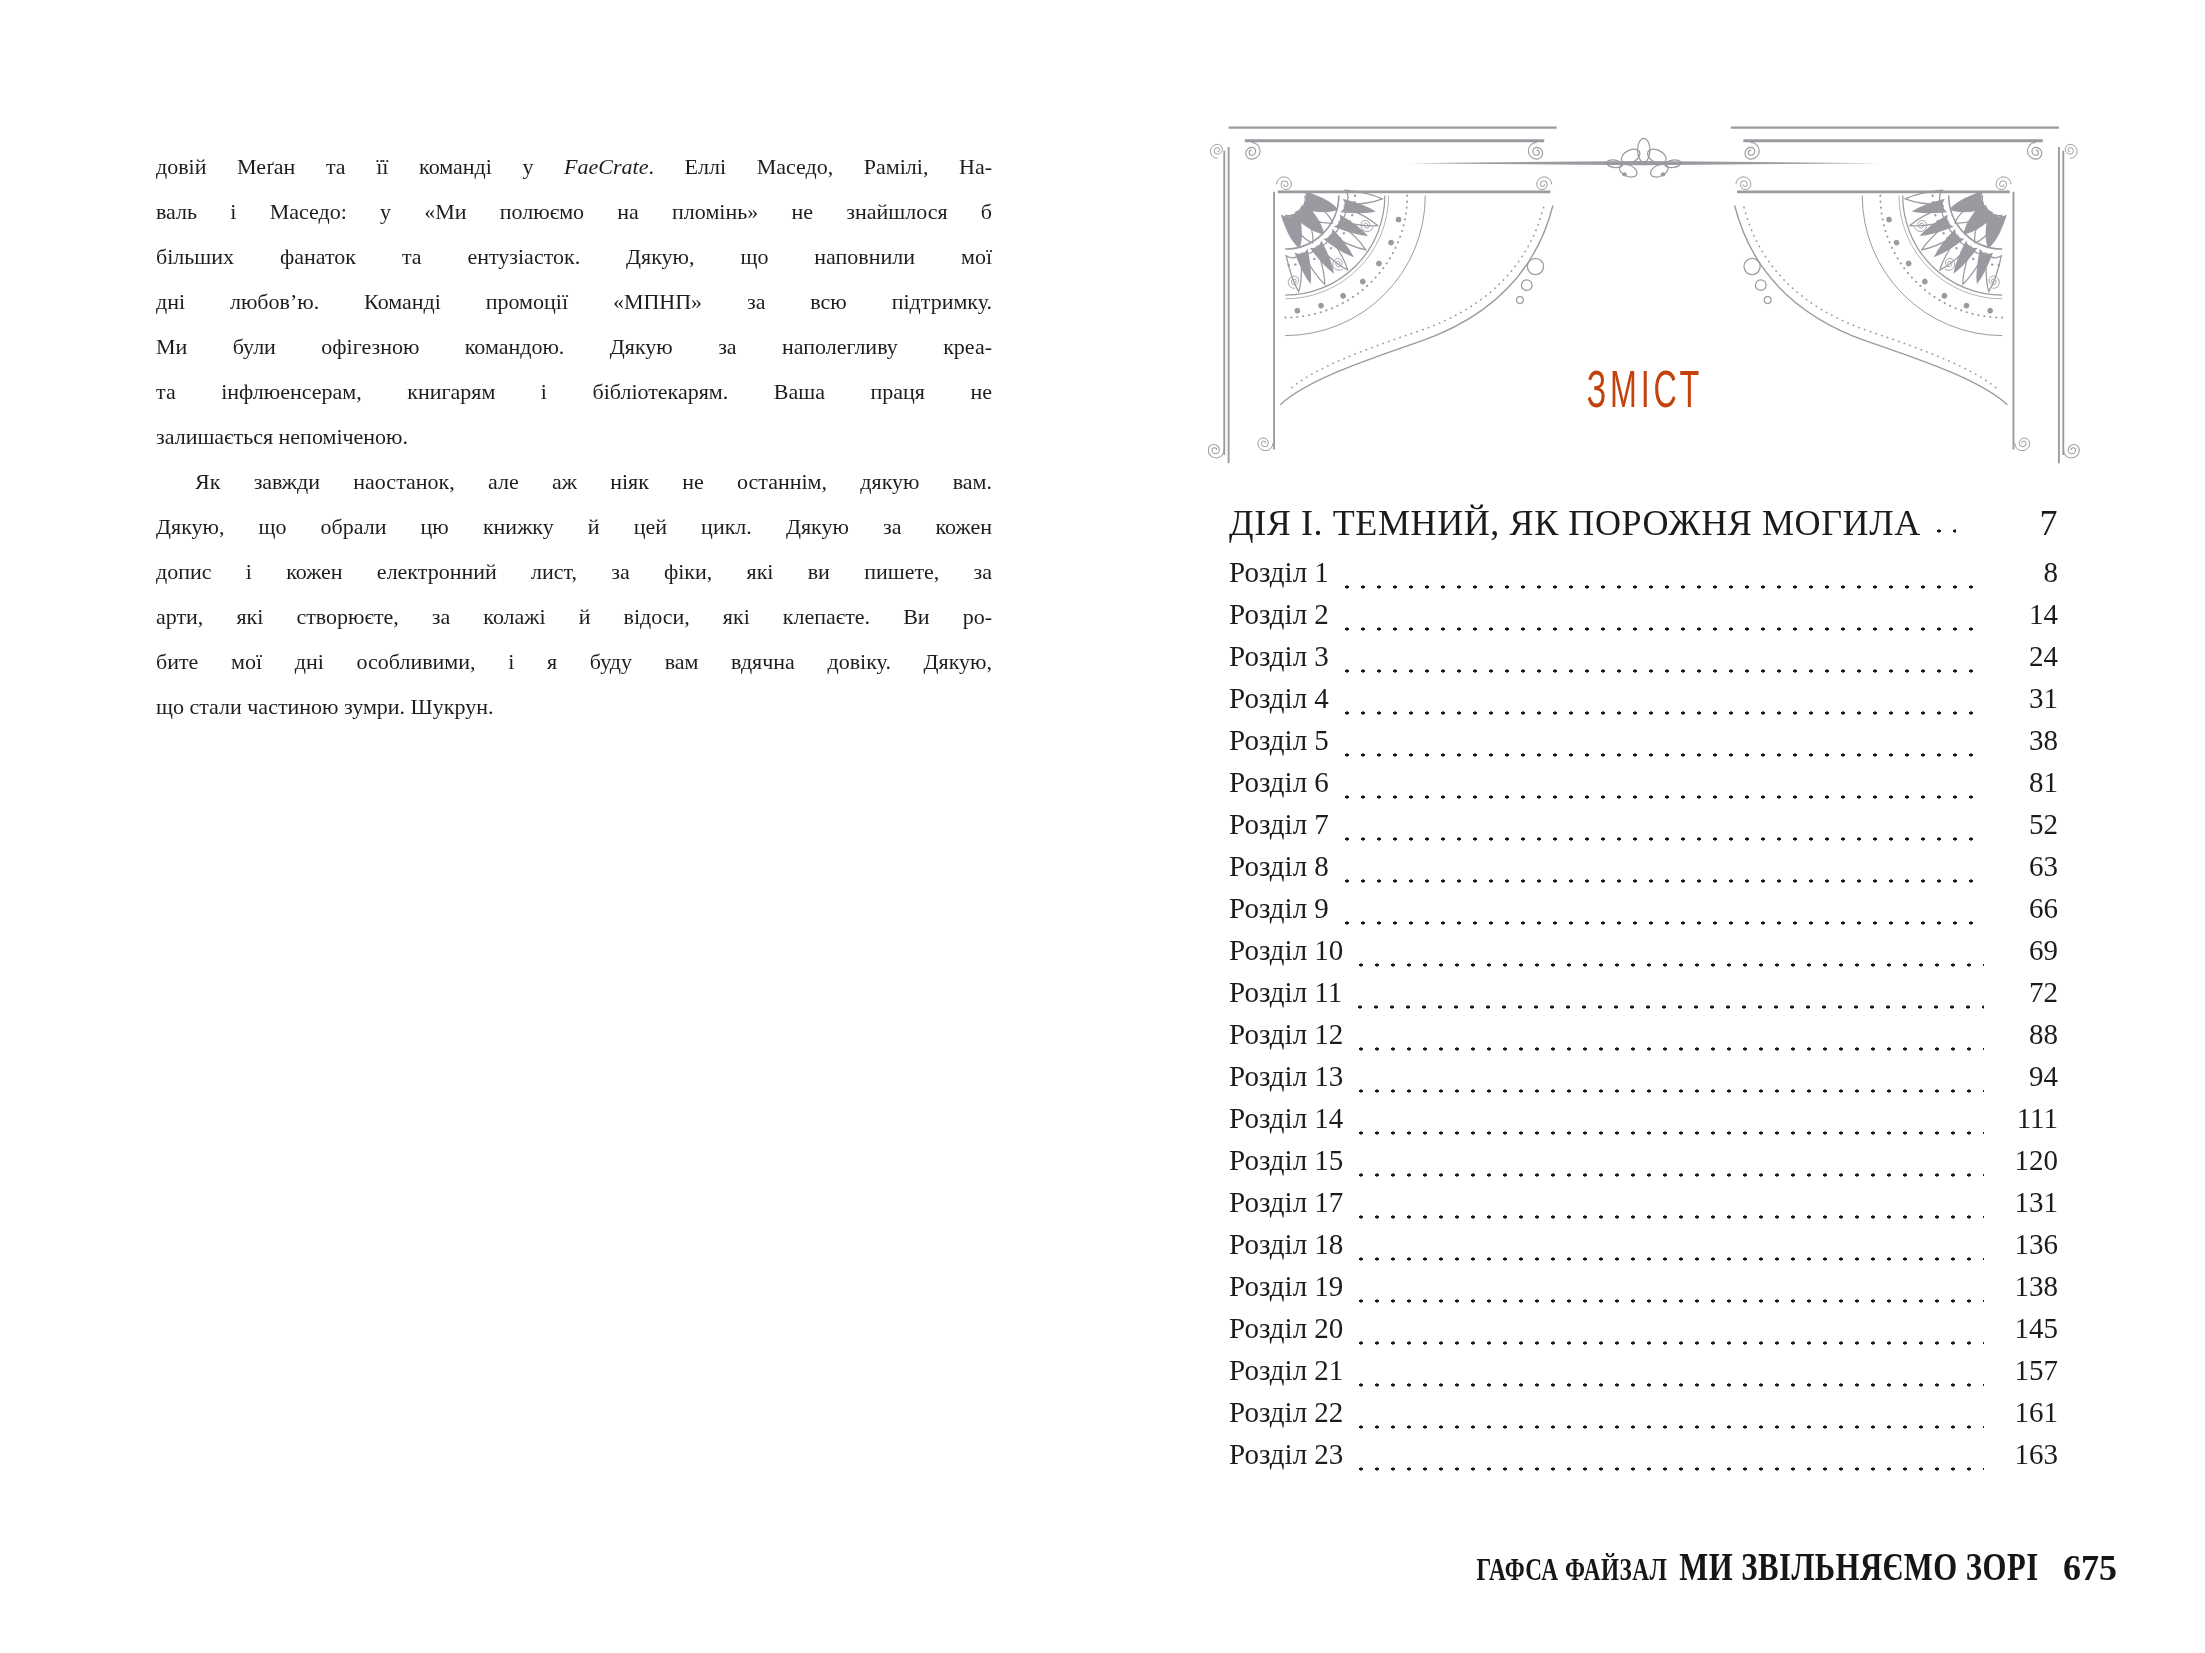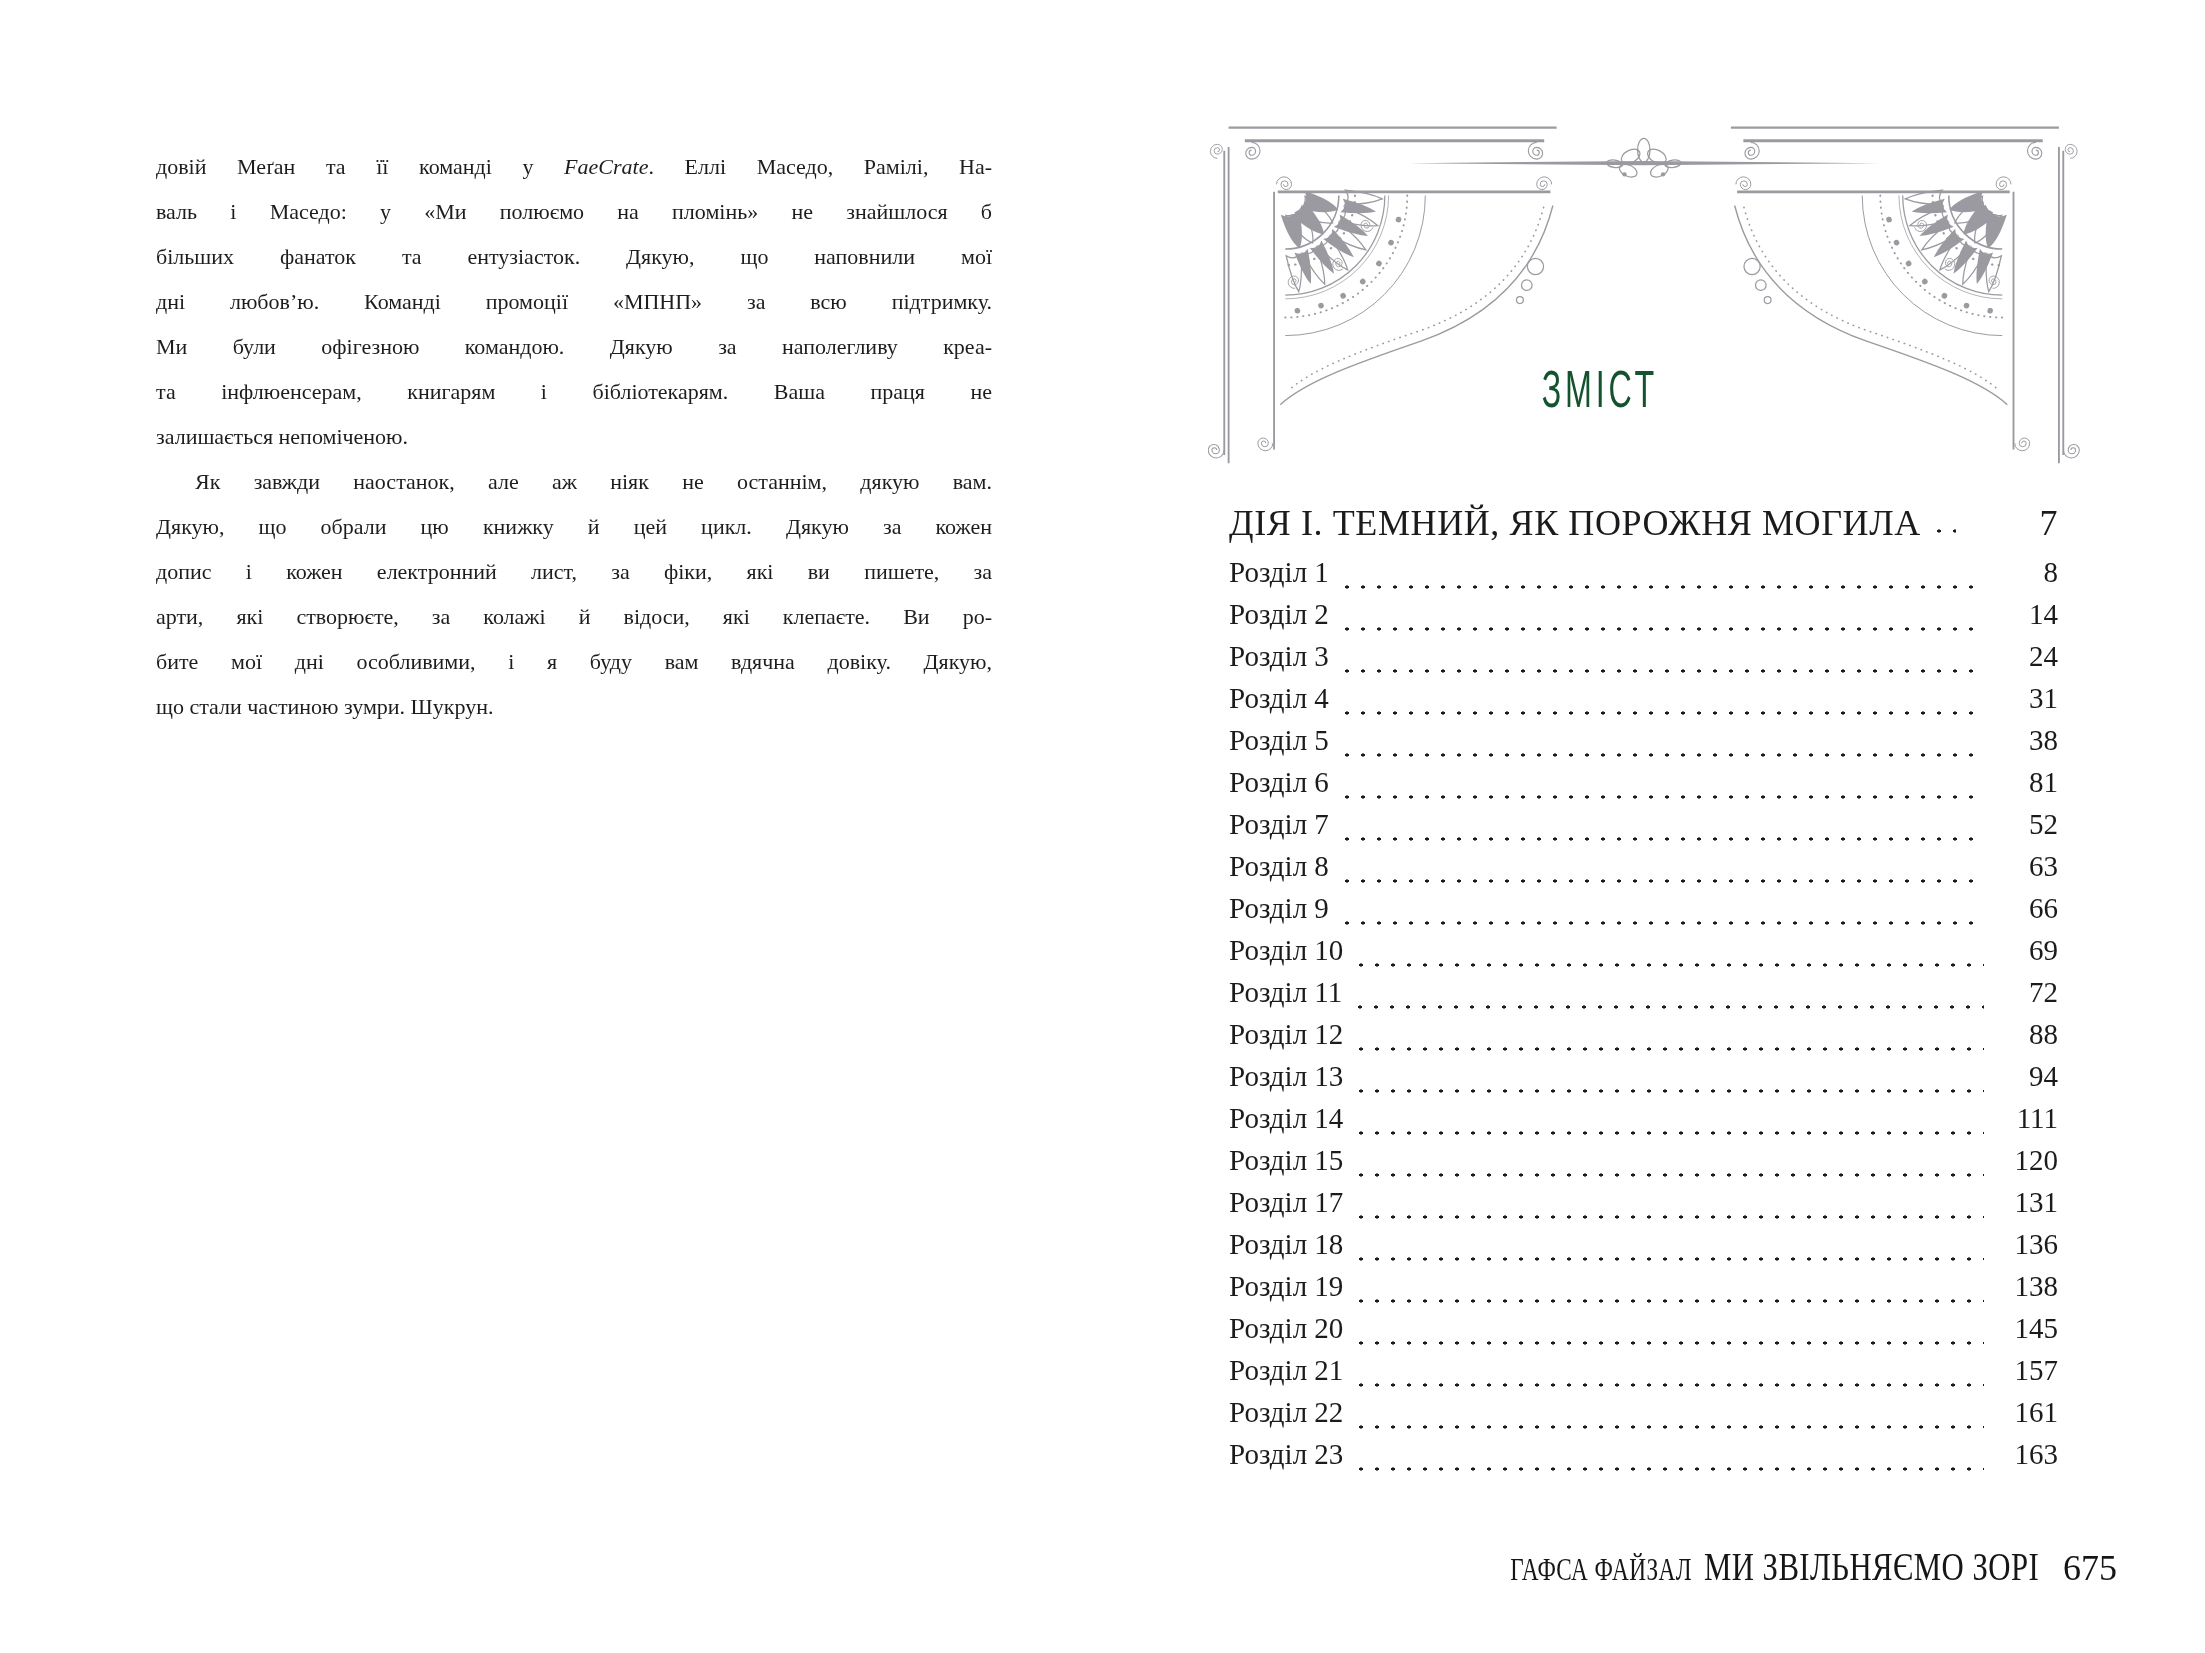--- a/index.html
+++ b/index.html
@@ -15,45 +15,45 @@
   }
   .bline{text-align:justify;text-align-last:justify;}
   .bline.short{text-align-last:left;}
   .bline.indent{text-indent:39px;}
   .ital{font-style:italic;}
   
   .ornament{position:absolute;left:1208px;top:114px;}
   .ornament .fill{fill:#9a9aa0;stroke:none;}
   
   .contents-title{
-    position:absolute;left:1503px;top:363px;width:193px;
+    position:absolute;left:1548px;top:363px;width:193px;
     text-align:center;
     font-family:"Liberation Sans", sans-serif;
     font-size:52px;line-height:52px;letter-spacing:6.2px;
-    color:#14532d;
+    color:#c2410c;
   }
   .contents-title .squeeze{display:inline-block;transform:scaleX(0.62);transform-origin:center;}
   
   .toc{position:absolute;left:1229px;top:495px;width:829px;color:#1b1b1d;}
   .part-row{display:flex;align-items:flex-end;font-size:36px;height:49px;margin-bottom:12.4px;letter-spacing:0.6px;}
   .toc-row{display:flex;align-items:baseline;font-size:29px;height:42px;}
   .toc-label{white-space:nowrap;}
   .leader{
     flex:1;align-self:flex-end;height:4.4px;
     margin:0 8.7px 9.3px 10px;
     background-image:radial-gradient(circle, #1b1b1d 1.6px, transparent 1.9px);
     background-size:16px 4.4px;background-repeat:repeat-x;background-position:left center;
   }
   .part-row .leader{margin-bottom:10.6px;}
   .toc-page{min-width:65px;text-align:right;}
   .part-row .toc-page{min-width:93px;}
   
   .book-footer{
     position:absolute;top:1542px;right:88px;
-    display:flex;align-items:baseline;white-space:nowrap;color:#161616;
+    display:flex;align-items:baseline;white-space:nowrap;color:#161616;font-weight:bold;
   }
   .footer-titles{display:flex;align-items:baseline;transform:scaleX(0.75);transform-origin:100% 100%;}
   .footer-author{font-size:31px;letter-spacing:0.6px;margin-right:16px;}
   .footer-book{font-size:41px;letter-spacing:0.6px;}
   .footer-page{font-size:36px;margin-left:24px;}
 </style>
 </head>
 <body>
 
 <div class="left-text">

